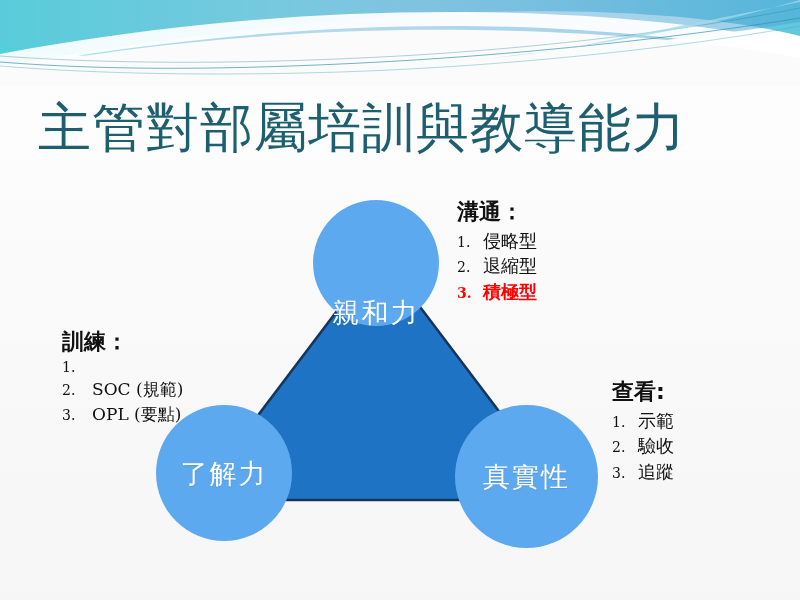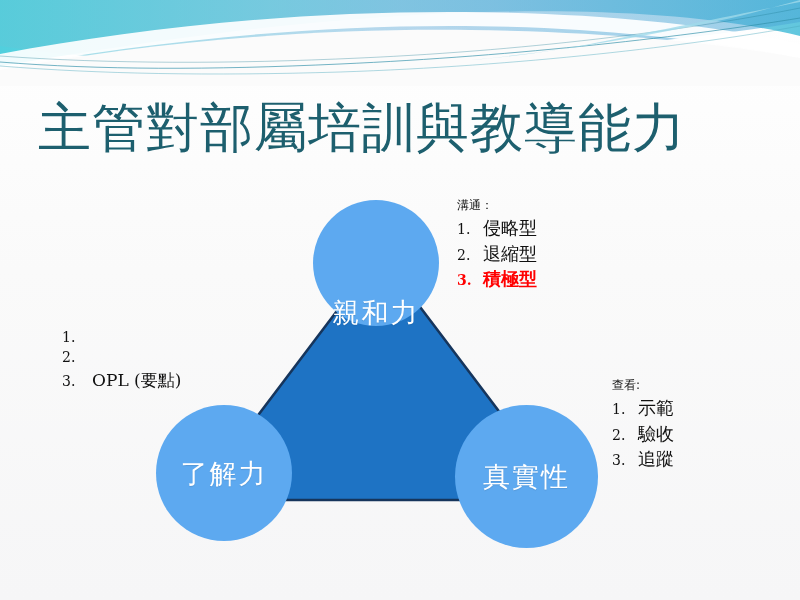--- a/index.html
+++ b/index.html
@@ -113,25 +113,26 @@
 
   
   .annot {
     position: absolute;
     z-index: 6;
     font-family: "DejaVu Serif", "Liberation Serif", serif;
     color: #111111;
   }
   .annot-heading {
     font-family: "DejaVu Sans", "Liberation Sans", sans-serif;
-    font-size: 12px;
+    font-size: 22px;
     color: #111111;
     margin-bottom: 2px;
     white-space: nowrap;
     line-height: 1.25;
+    font-weight: bold;
   }
   .annot ol {
     list-style: none;
     margin: 0;
     padding: 0;
   }
   .annot li {
     display: flex;
     align-items: baseline;
     white-space: nowrap;
@@ -254,26 +255,28 @@
         <span class="item-text">退縮型</span>
       </li>
       <li class="highlight">
         <span class="num">3.</span>
         <span class="item-text">積極型</span>
       </li>
     </ol>
   </div>
 
   <div class="annot serif-body" id="annot-training">
+    <div class="annot-heading">訓練：</div>
     <ol>
       <li>
         <span class="num">1.</span>
       </li>
       <li>
         <span class="num">2.</span>
+        <span class="item-text">SOC (規範)</span>
       </li>
       <li>
         <span class="num">3.</span>
         <span class="item-text">OPL (要點)</span>
       </li>
     </ol>
   </div>
 
   <div class="annot" id="annot-review">
     <div class="annot-heading">查看:</div>

